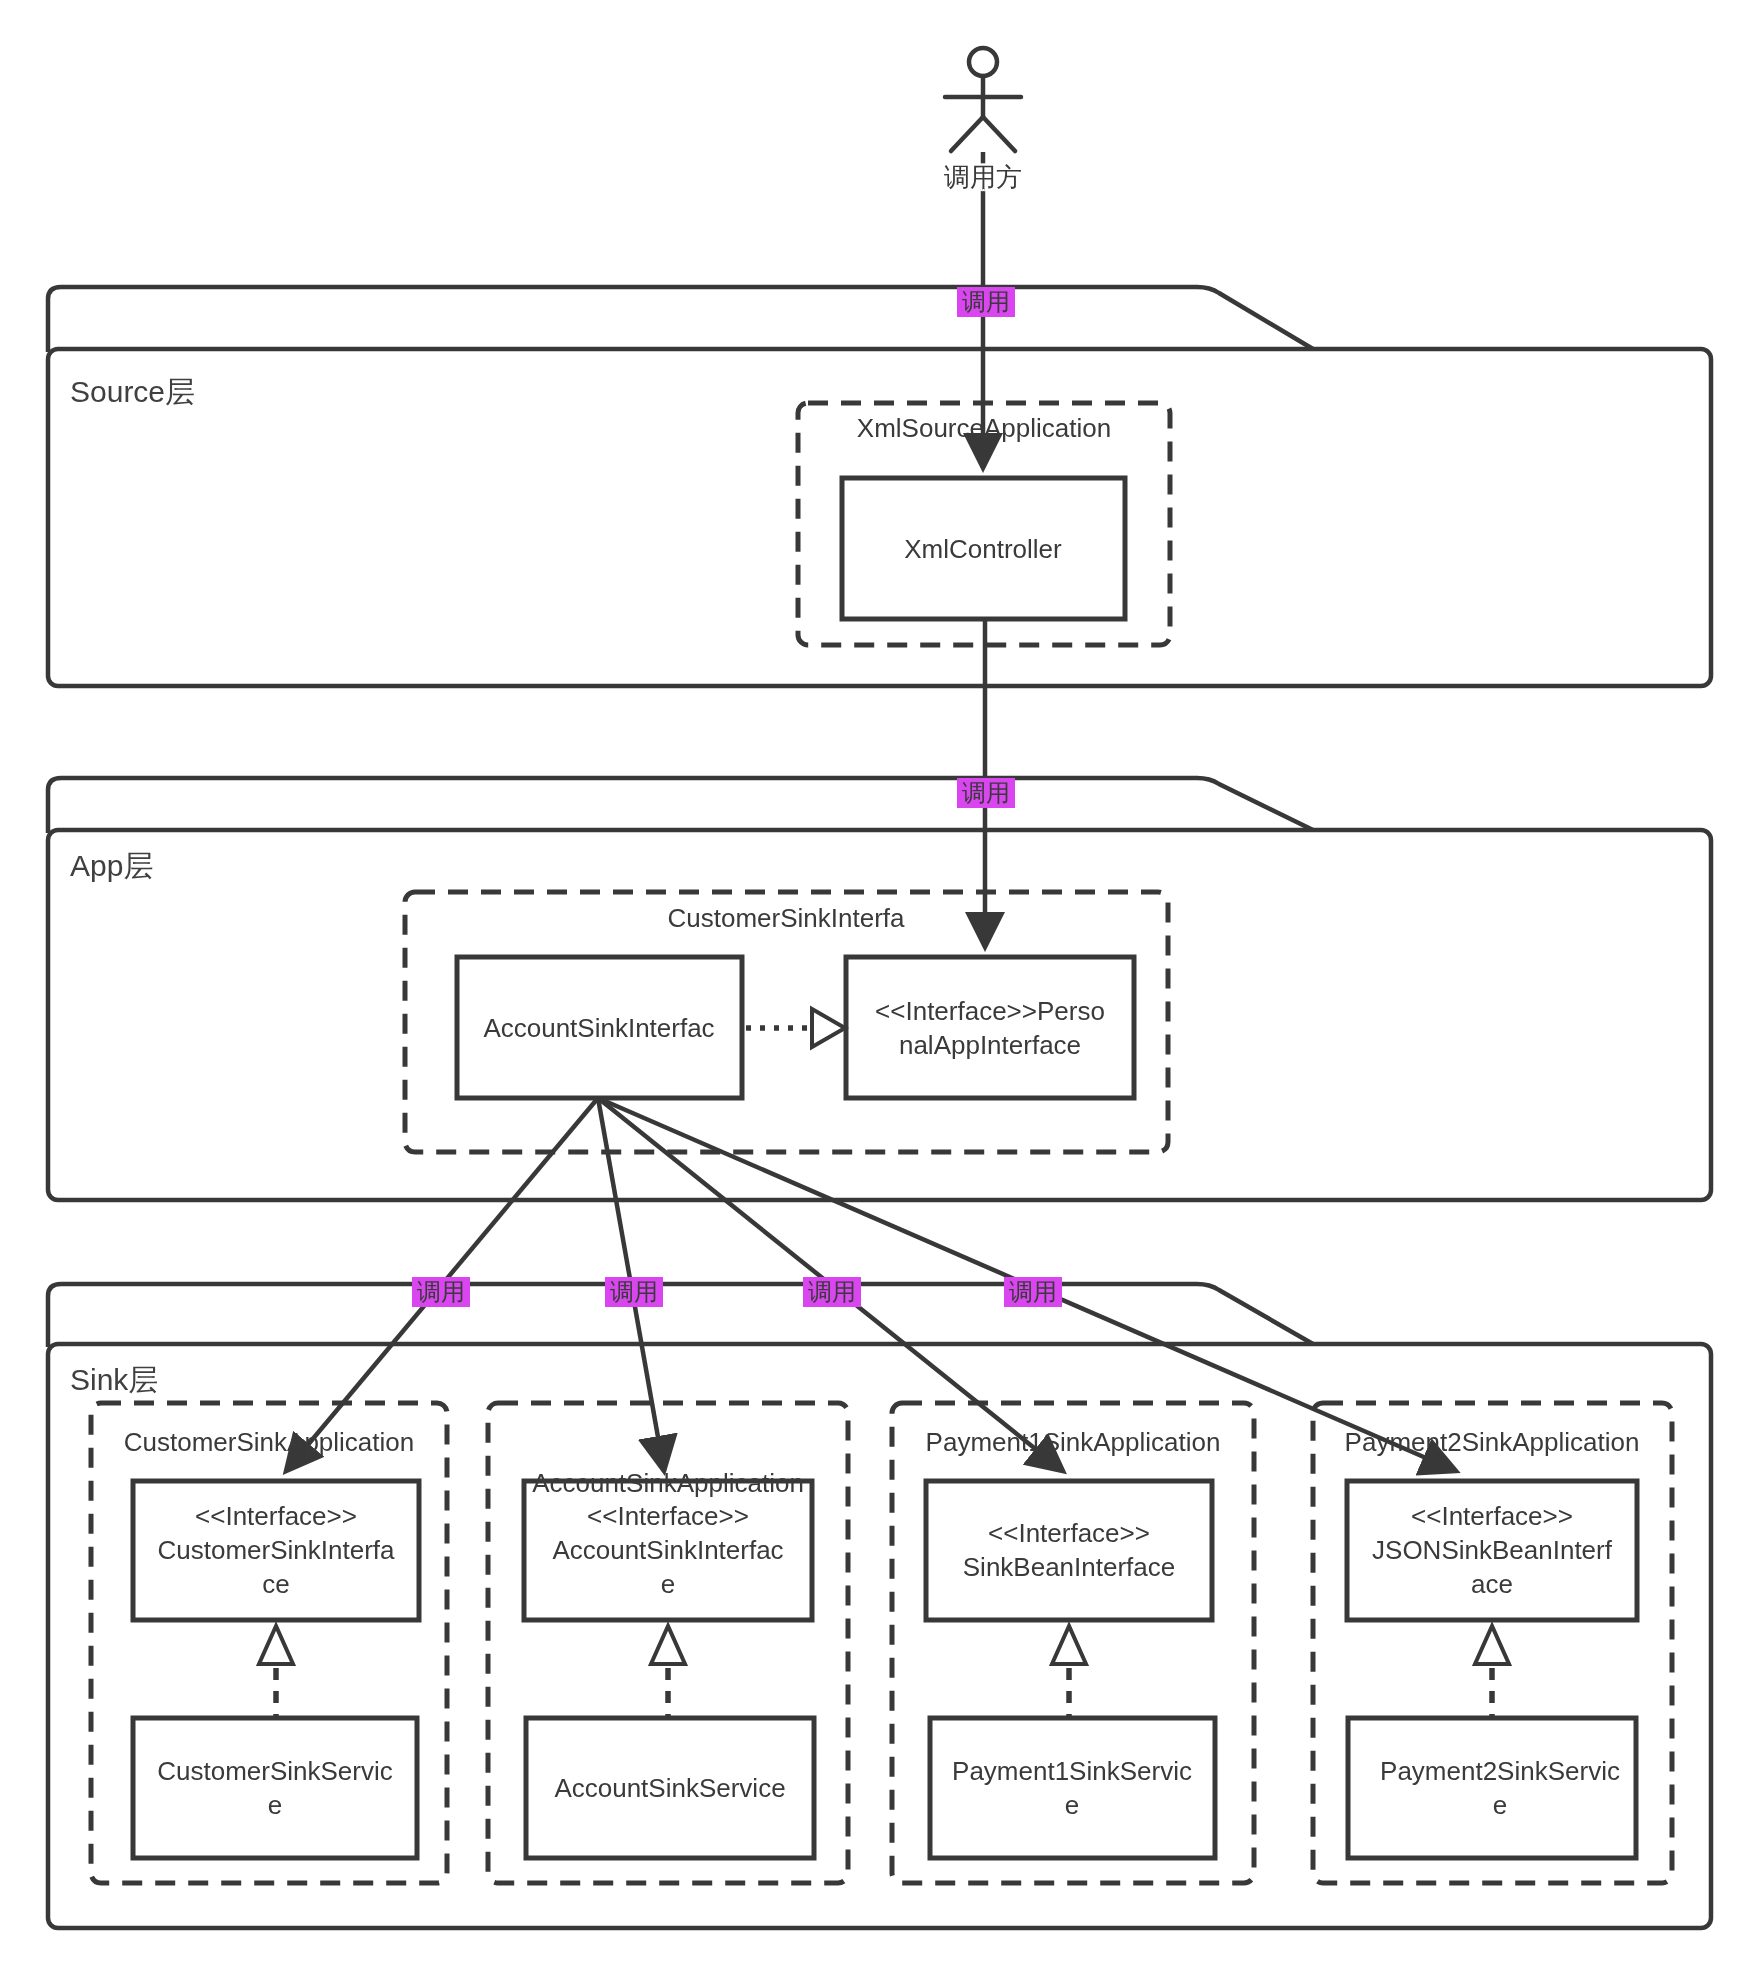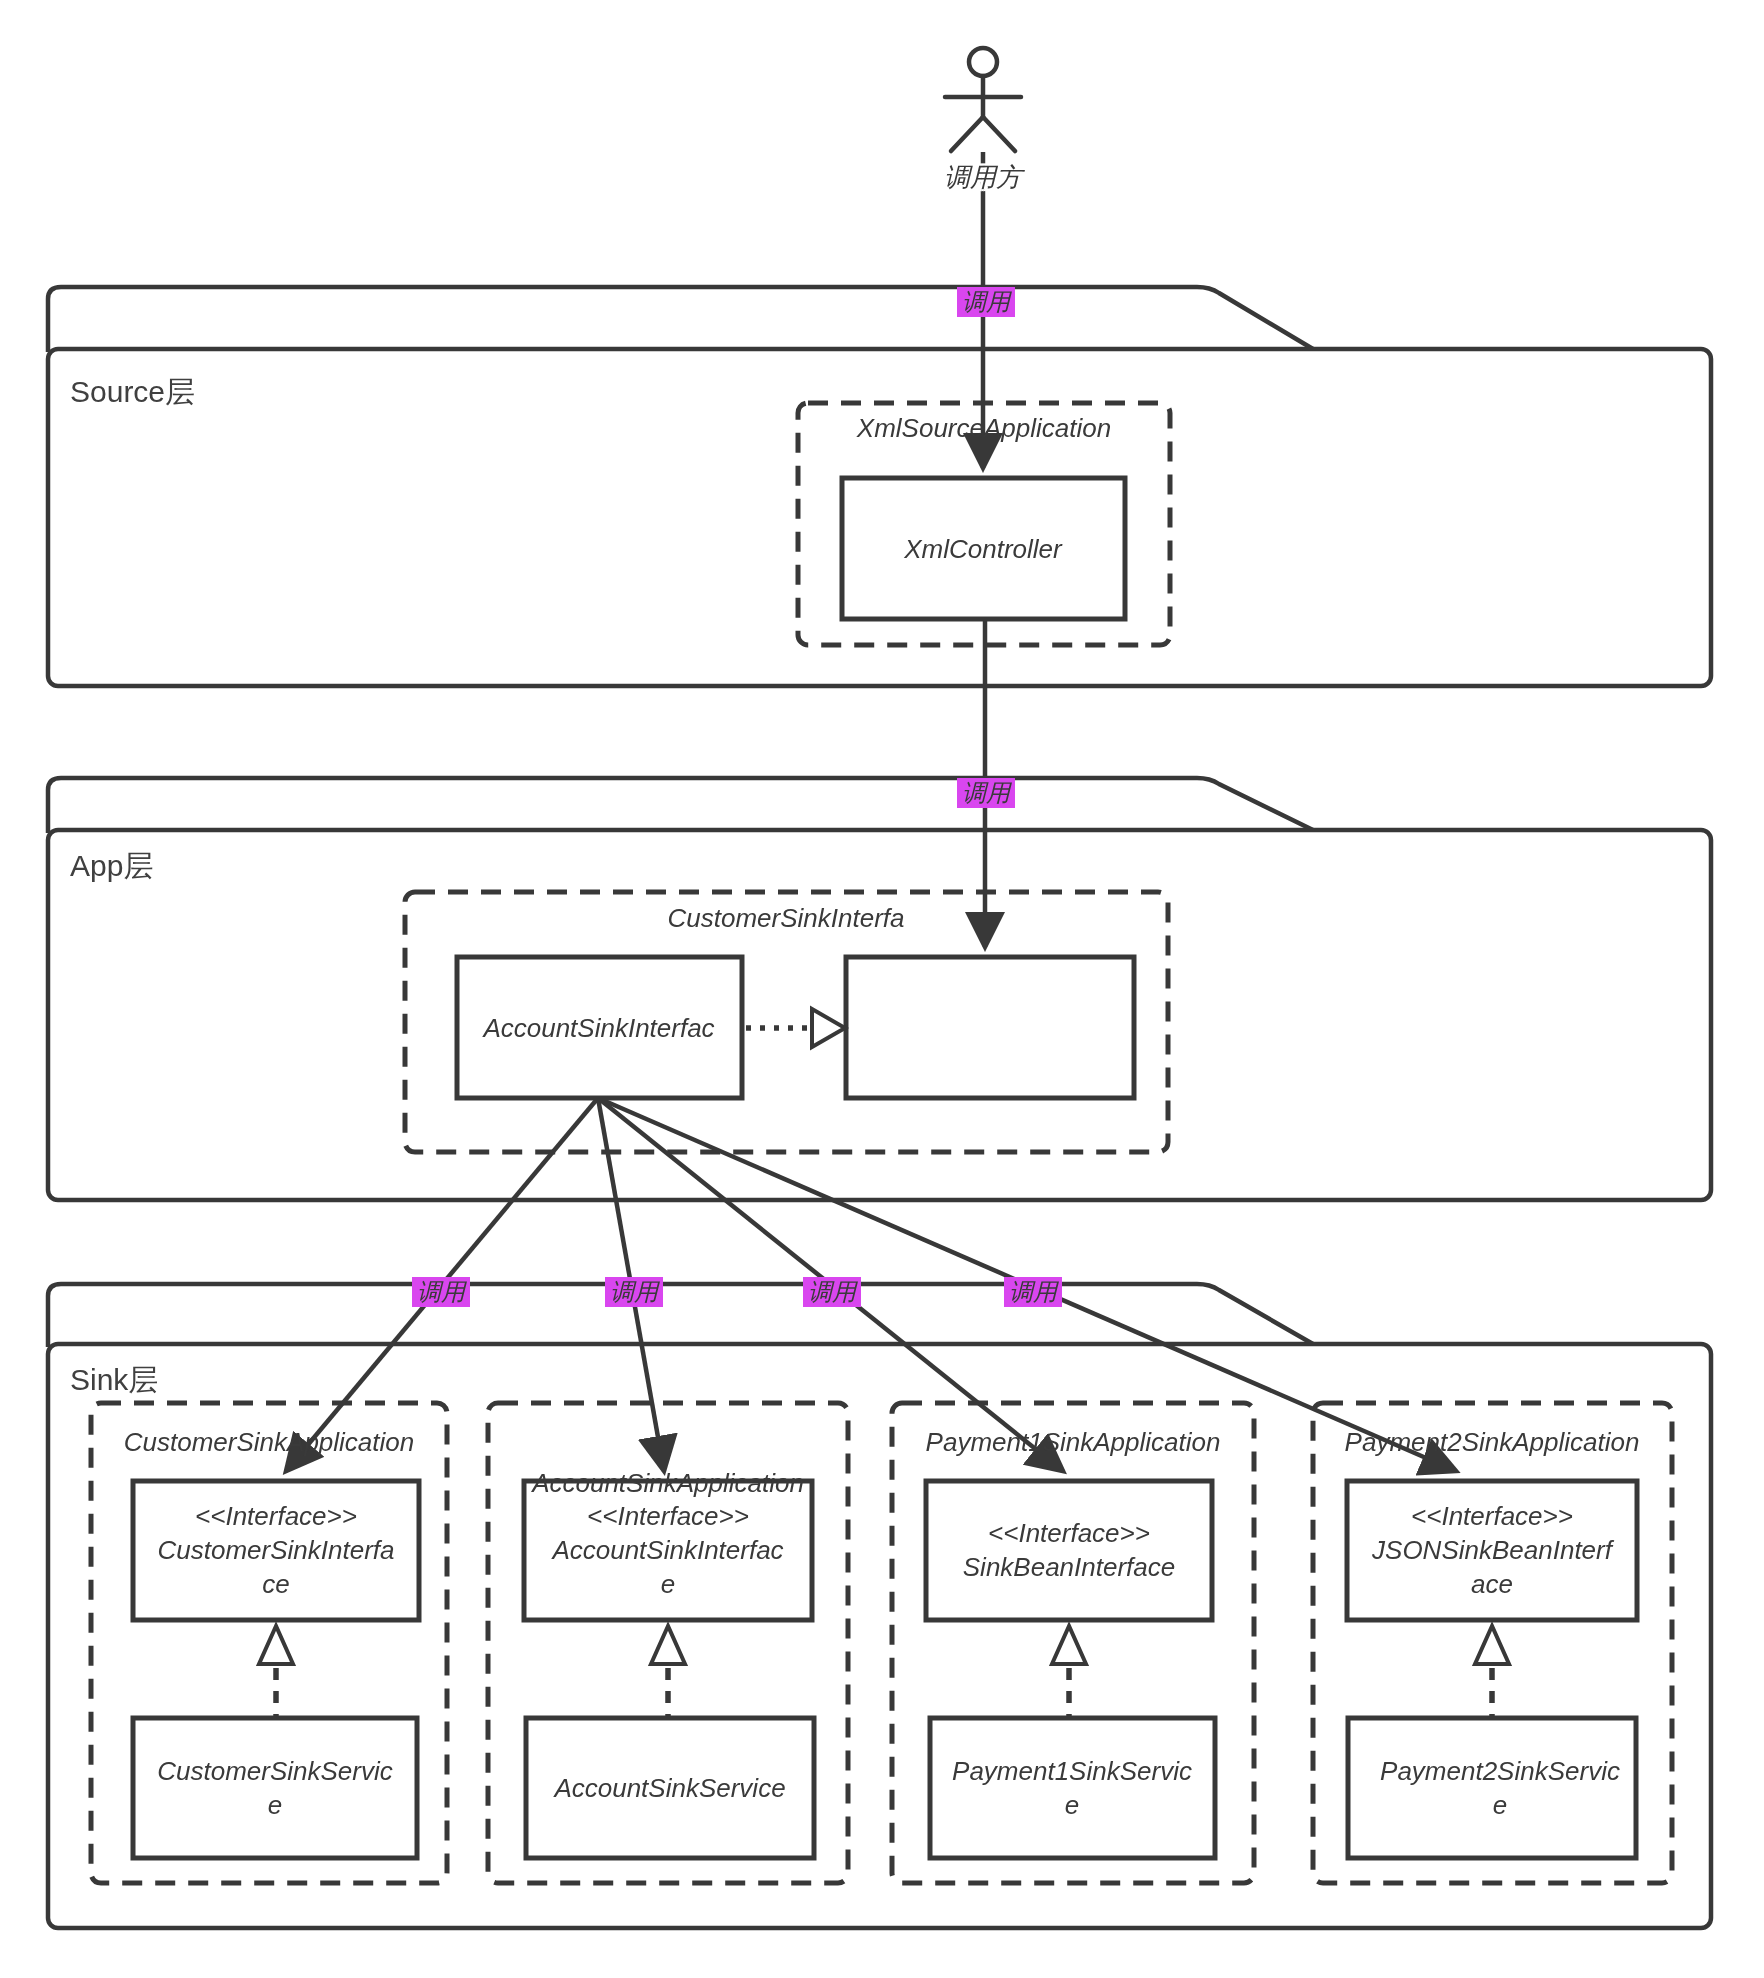--- a/index.html
+++ b/index.html
@@ -12,21 +12,20 @@
   }
   #wires{position:absolute;left:0;top:0;width:1764px;height:1978px;}
   .lbl{
     position:absolute;
     transform:translate(-50%,-50%);
     font-size:26px;
     color:#3a3a3a;
     white-space:nowrap;
     text-align:center;
     line-height:34px;
-    font-style:italic;
   }
   .lbl.lines{white-space:pre-line;}
   .pkg-title{
     position:absolute;
     transform:translateY(-50%);
     font-size:30px;
     color:#404040;
     white-space:nowrap;
   }
   .call{
@@ -142,20 +141,22 @@
   <div class="lbl" style="left:983px;top:549px;">XmlController</div>
 
   <div class="lbl call" style="left:986px;top:793px;">调用</div>
 
   <div class="pkg-title" style="left:70px;top:866px;">App层</div>
 
   <div class="lbl" style="left:786px;top:918px;">CustomerSinkInterfa</div>
 
   <div class="lbl" style="left:599px;top:1028px;">AccountSinkInterfac</div>
 
+  <div class="lbl lines" style="left:990px;top:1028px;">&lt;&lt;Interface&gt;&gt;Perso
+nalAppInterface</div>
 
   <div class="lbl call" style="left:441px;top:1292px;">调用</div>
   <div class="lbl call" style="left:634px;top:1292px;">调用</div>
   <div class="lbl call" style="left:832px;top:1292px;">调用</div>
   <div class="lbl call" style="left:1033px;top:1292px;">调用</div>
 
   <div class="pkg-title" style="left:70px;top:1380px;">Sink层</div>
 
   <div class="lbl" style="left:269px;top:1442px;">CustomerSinkApplication</div>
   <div class="lbl" style="left:668px;top:1483px;">AccountSinkApplication</div>

